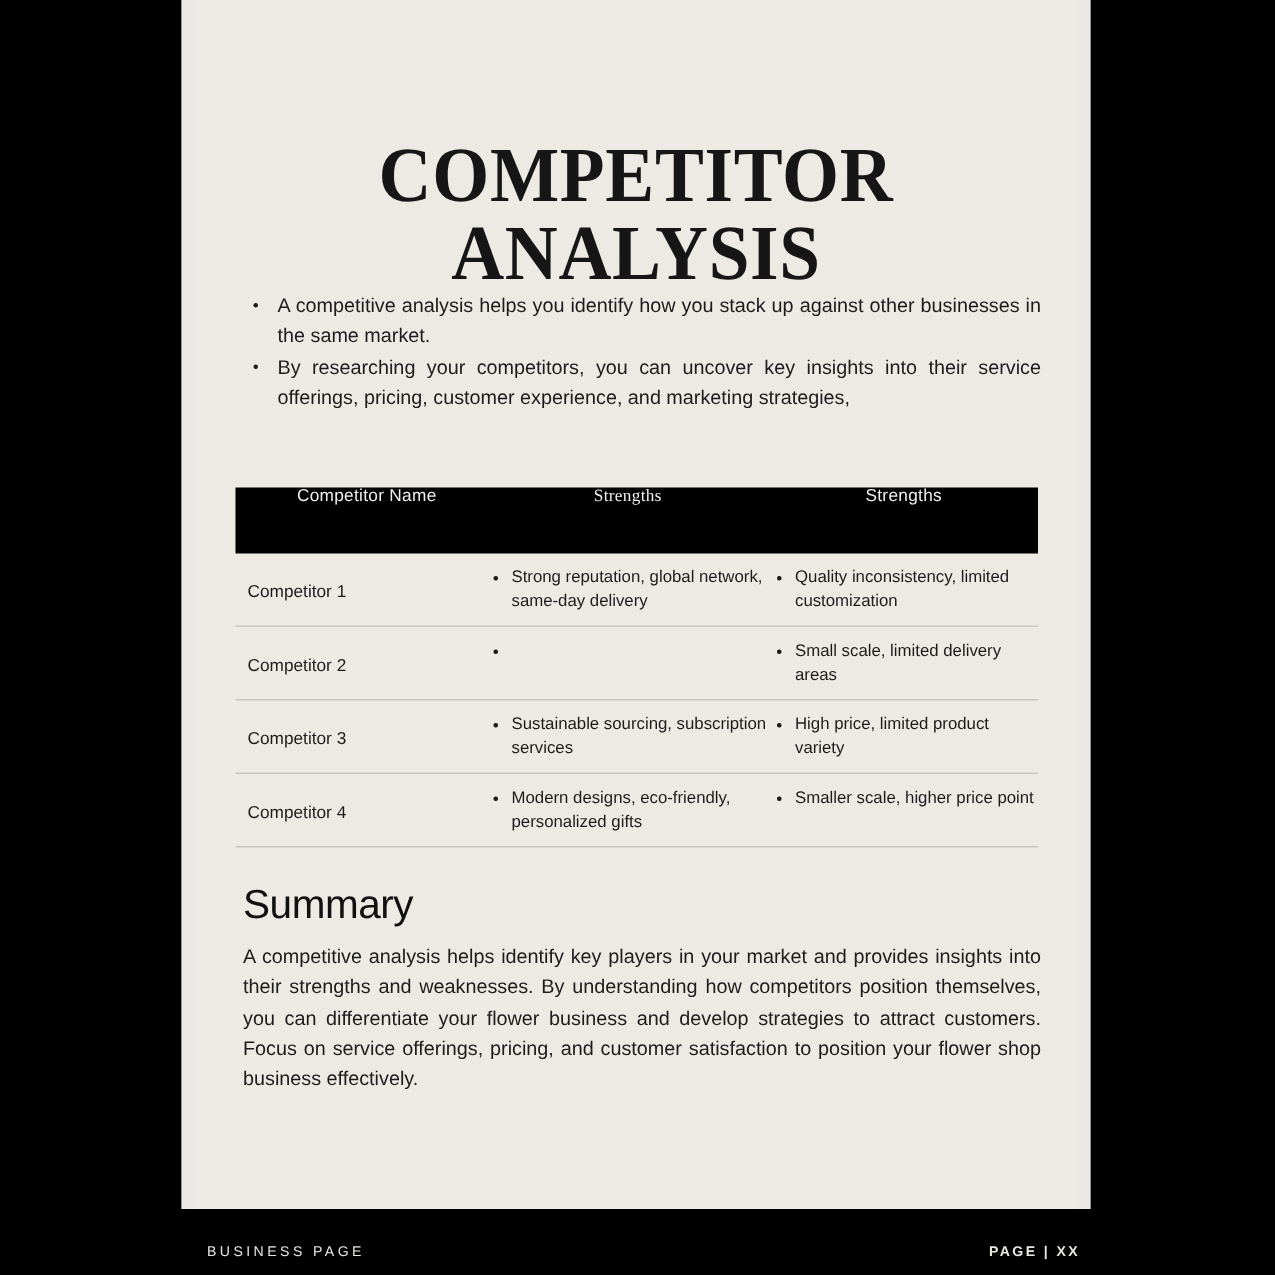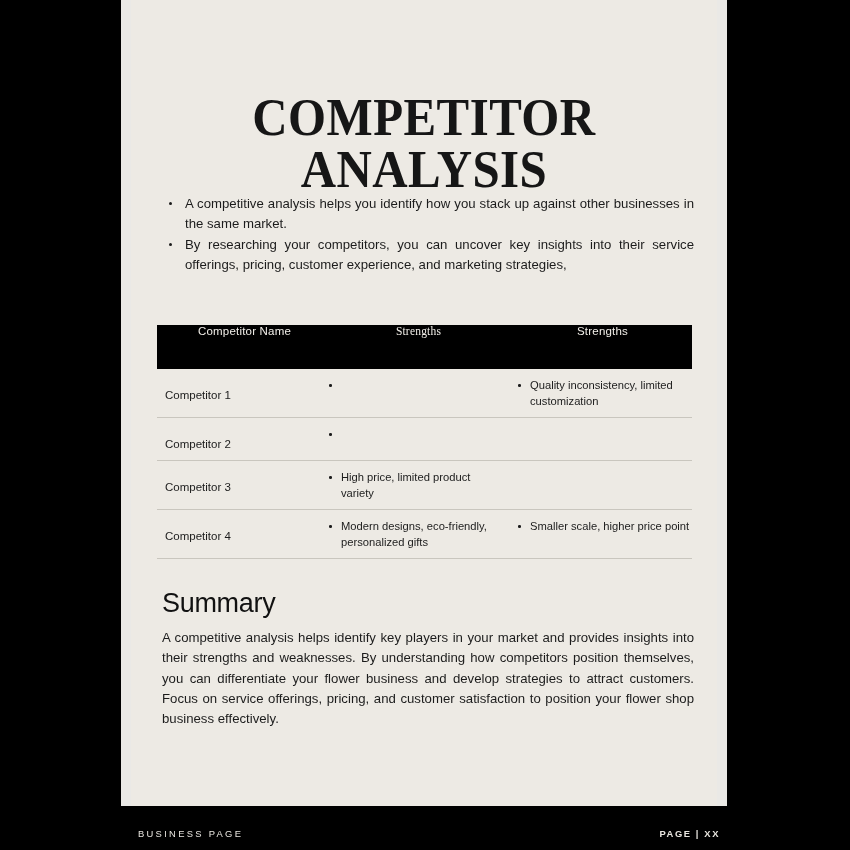--- a/index.html
+++ b/index.html
@@ -233,36 +233,45 @@
         <div class="thead">
           <div class="th col-name">Competitor Name</div>
           <div class="th col-str">Strengths</div>
           <div class="th col-weak">Strengths</div>
         </div>
 
         <div class="trow">
           <div class="cell-name">Competitor 1</div>
           <div class="cell-list cell-str">
             <span class="dot"></span>
+            <span>Strong reputation, global network, same-day delivery</span>
           </div>
           <div class="cell-list cell-weak">
             <span class="dot"></span>
             <span>Quality inconsistency, limited customization</span>
           </div>
         </div>
 
         <div class="trow">
           <div class="cell-name">Competitor 2</div>
           <div class="cell-list cell-str">
             <span class="dot"></span>
           </div>
+          <div class="cell-list cell-weak">
+            <span class="dot"></span>
+            <span>Small scale, limited delivery areas</span>
+          </div>
         </div>
 
         <div class="trow">
           <div class="cell-name">Competitor 3</div>
+          <div class="cell-list cell-str">
+            <span class="dot"></span>
+            <span>Sustainable sourcing, subscription services</span>
+          </div>
           <div class="cell-list cell-weak">
             <span class="dot"></span>
             <span>High price, limited product variety</span>
           </div>
         </div>
 
         <div class="trow">
           <div class="cell-name">Competitor 4</div>
           <div class="cell-list cell-str">
             <span class="dot"></span>

